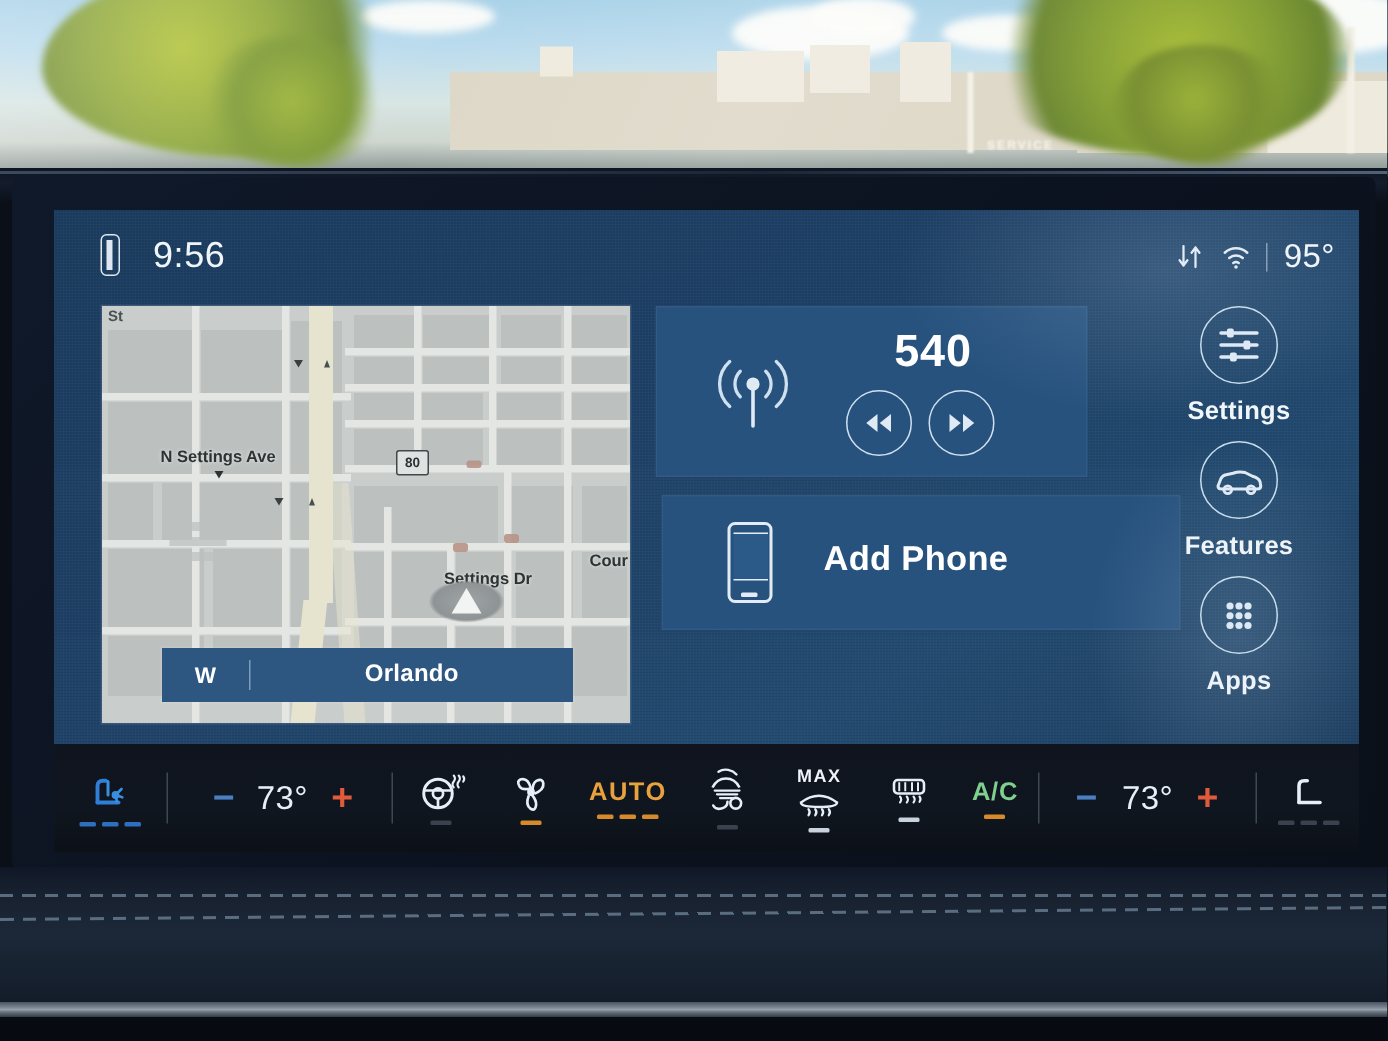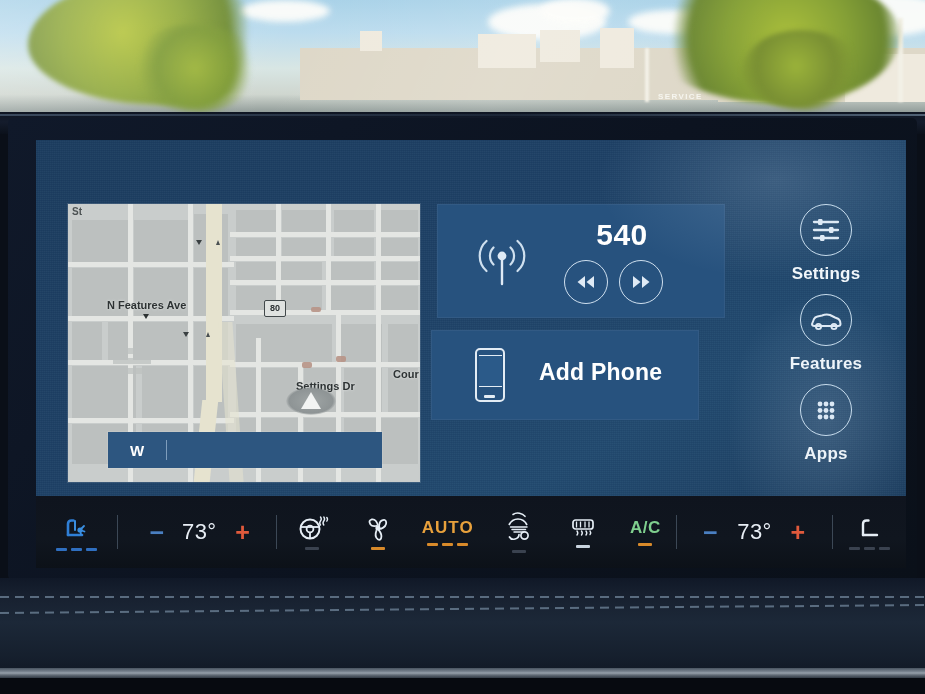--- a/index.html
+++ b/index.html
@@ -133,21 +133,21 @@
   #dest-dir { width:58px; text-align:center; color:#fff; font-size:15px; font-weight:bold; }
   #dest-sep { width:1px; height:20px; background:#7e9dbc; }
   #dest-city { flex:1; text-align:center; color:#fff; font-size:16px; font-weight:600; letter-spacing:.2px; }
 
   
   .tile {
     position:absolute; background:#27527e;
     box-shadow:inset 0 0 0 1px rgba(255,255,255,.05);
   }
   #radio-tile { left:401px; top:64px; width:288px; height:114px; }
-  #phone-tile { left:395px; top:190px; width:268px; height:90px; }
+  #phone-tile { left:405px; top:190px; width:346px; height:90px; }
 
   #radio-antenna { position:absolute; left:36px; top:28px; width:58px; height:58px; }
   #radio-freq {
     position:absolute; left:100px; top:14px; width:170px; text-align:center;
     color:#fff; font-size:30px; font-weight:600; letter-spacing:.5px;
   }
   .circ-btn {
     position:absolute; width:44px; height:44px; border-radius:50%;
     border:1.8px solid #cfe0ef; display:flex; align-items:center; justify-content:center;
   }
@@ -259,20 +259,42 @@
   <div class="glass-band"></div>
 </div>
 
 <div id="dash-rail"></div>
 
 <div id="bezel"></div>
 
 <div id="screen">
   <div class="noise"></div>
 
+  <div id="statusbar">
+    <div id="lincoln-badge"></div>
+    <div id="clock">9:56</div>
+    <div id="status-right">
+      <div class="st-icon">
+        <svg width="19" height="20" viewBox="0 0 19 20">
+          <path d="M5 3 L5 16 M5 16 L2.4 12.5 M5 16 L7.6 12.5" stroke="#e6eef6" stroke-width="1.5" fill="none" stroke-linecap="round"></path>
+          <path d="M13 17 L13 4 M13 4 L10.4 7.5 M13 4 L15.6 7.5" stroke="#e6eef6" stroke-width="1.5" fill="none" stroke-linecap="round"></path>
+        </svg>
+      </div>
+      <div class="st-icon">
+        <svg width="20" height="20" viewBox="0 0 20 20">
+          <path d="M2.5 7.5 A11 11 0 0 1 17.5 7.5" stroke="#e6eef6" stroke-width="1.7" fill="none" stroke-linecap="round"></path>
+          <path d="M5.5 11 A7 7 0 0 1 14.5 11" stroke="#e6eef6" stroke-width="1.7" fill="none" stroke-linecap="round"></path>
+          <path d="M8.2 14.3 A3.2 3.2 0 0 1 11.8 14.3" stroke="#e6eef6" stroke-width="1.7" fill="none" stroke-linecap="round"></path>
+          <circle cx="10" cy="17" r="1.2" fill="#e6eef6"></circle>
+        </svg>
+      </div>
+      <div class="st-div"></div>
+      <div id="outside-temp">95°</div>
+    </div>
+  </div>
 
   <div id="map-tile">
     <div class="map-bg"></div>
 
     <div class="blk" style="left:4px;top:16px;width:56px;height:42px;"></div>
     <div class="blk" style="left:66px;top:16px;width:54px;height:42px;"></div>
     <div class="blk" style="left:126px;top:10px;width:34px;height:48px;"></div>
     <div class="blk" style="left:4px;top:64px;width:56px;height:48px;"></div>
     <div class="blk" style="left:66px;top:64px;width:54px;height:48px;"></div>
     <div class="blk" style="left:126px;top:64px;width:34px;height:48px;"></div>
@@ -346,33 +368,34 @@
     <div class="poi" style="left:225px;top:190px;width:10px;height:6px;"></div>
 
     <div class="blk" style="left:45px;top:144px;width:38px;height:6px;opacity:.75;"></div>
     <div class="blk" style="left:45px;top:154px;width:38px;height:6px;opacity:.75;"></div>
     <div class="blk" style="left:45px;top:164px;width:30px;height:6px;opacity:.75;"></div>
     <div class="blk" style="left:8px;top:188px;width:18px;height:16px;opacity:.7;"></div>
 
     <div id="st-corner">St</div>
     <div id="shield50">80</div>
 
-    <div class="maplabel" style="left:39px;top:95px;">N Features Ave</div>
+    <div class="maplabel" style="left:39px;top:95px;">N Settings Ave</div>
     <div class="tri-mark" style="left:75px;top:110px;border-top-color:#2d3233;"></div>
 
     <div class="maplabel" style="left:228px;top:176px;">Settings Dr</div>
     <div class="tri-mark" style="left:257px;top:192px;border-top-color:#2d3233;"></div>
 
     <div class="maplabel" style="left:325px;top:164px;">Cour</div>
 
     <div id="veh-pos"></div>
 
     <div id="dest-bar">
       <div id="dest-dir">W</div>
       <div id="dest-sep"></div>
+      <div id="dest-city">Orlando</div>
     </div>
   </div>
 
   <div class="tile" id="radio-tile">
     <div id="radio-antenna">
       <svg width="58" height="58" viewBox="0 0 58 58">
         <circle cx="29" cy="24" r="4.4" fill="#dfeaf5"></circle>
         <path d="M29 28 L29 52" stroke="#dfeaf5" stroke-width="2.4" stroke-linecap="round"></path>
         <path d="M20.5 15.5 A12 12 0 0 0 20.5 32.5" stroke="#cfe0ef" stroke-width="2.2" fill="none" stroke-linecap="round"></path>
         <path d="M37.5 15.5 A12 12 0 0 1 37.5 32.5" stroke="#cfe0ef" stroke-width="2.2" fill="none" stroke-linecap="round"></path>
@@ -535,20 +558,32 @@
         <path d="M19 23.5 Q19 27 15 28 Q11 29 9.5 26" fill="none" stroke="#e6eef6" stroke-width="1.7" stroke-linecap="round"></path>
         <circle cx="24.5" cy="24.5" r="3.6" fill="none" stroke="#e6eef6" stroke-width="1.7"></circle>
         <path d="M13 3.5 q3-2 6.5-1.2 q3.5 .8 5.5 3" fill="none" stroke="#e6eef6" stroke-width="1.6" stroke-linecap="round"></path>
       </svg>
     </div>
     <div class="bars">
         <div class="bar off"></div>
       </div>
   </div>
 
+  <div class="cl-item" style="width:72px;">
+    <div class="max-txt">MAX</div>
+    <div>
+      <svg width="34" height="22" viewBox="0 0 34 22">
+        <path d="M5 10 Q17 1 29 10 Q29 13 17 13 Q5 13 5 10 Z" fill="none" stroke="#e6eef6" stroke-width="1.7"></path>
+        <path d="M10 14.5 q1.6 2 0 4 M14.5 14.5 q1.6 2 0 4 M19 14.5 q1.6 2 0 4 M23.5 14.5 q1.6 2 0 4" stroke="#e6eef6" stroke-width="1.5" fill="none" stroke-linecap="round"></path>
+      </svg>
+    </div>
+    <div class="bars">
+        <div class="bar white"></div>
+      </div>
+  </div>
 
   <div class="cl-item" style="width:66px;">
     <div>
       <svg width="34" height="24" viewBox="0 0 34 24">
         <rect x="7" y="4" width="20" height="9" rx="2.5" fill="none" stroke="#e6eef6" stroke-width="1.7"></rect>
         <path d="M10.5 5.5 L10.5 11.5 M14.5 5.5 L14.5 11.5 M19 5.5 L19 11.5 M23 5.5 L23 11.5" stroke="#e6eef6" stroke-width="1.3"></path>
         <path d="M11 15 q1.6 2 0 4 M15.5 15 q1.6 2 0 4 M20 15 q1.6 2 0 4 M24 15 q1.4 1.8 0 3.6" stroke="#e6eef6" stroke-width="1.4" fill="none" stroke-linecap="round"></path>
       </svg>
     </div>
     <div class="bars">

